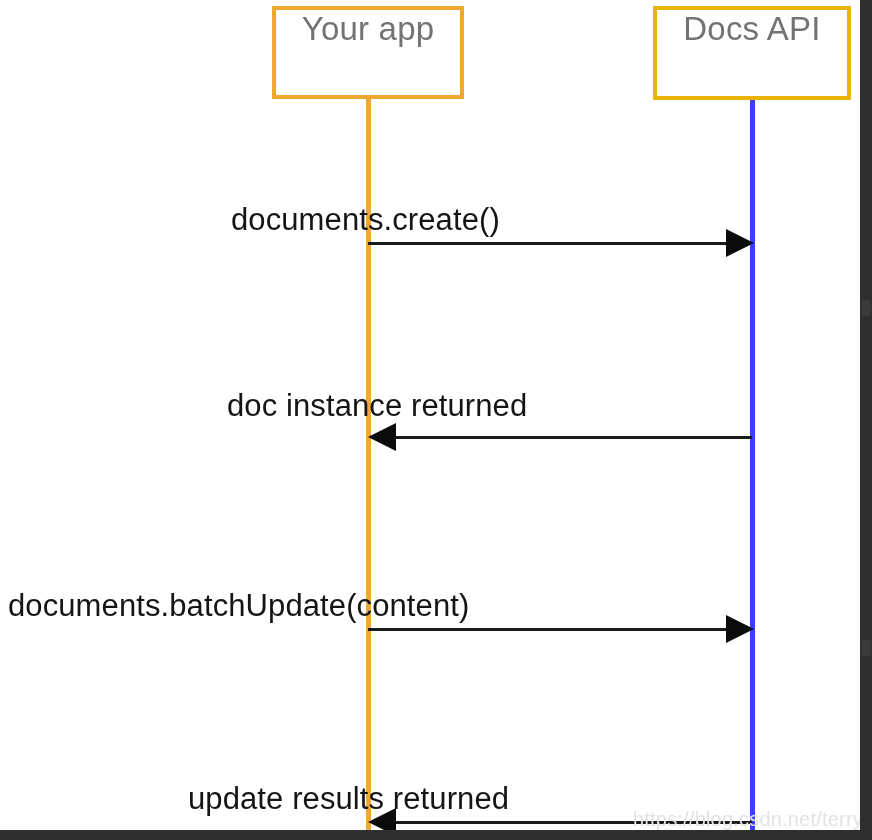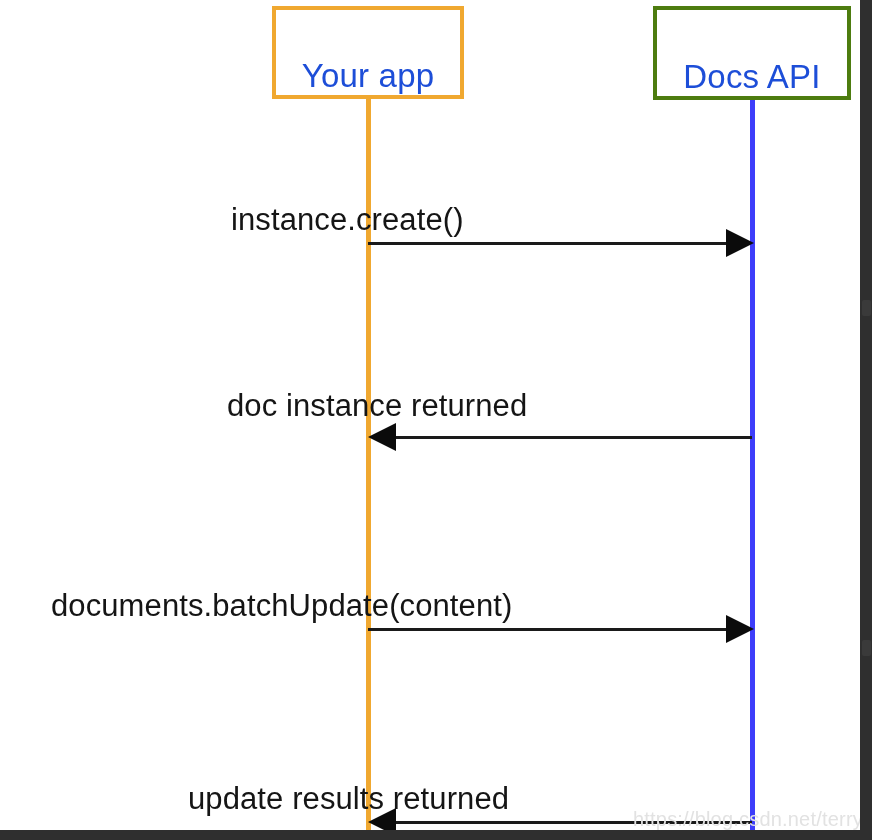--- a/index.html
+++ b/index.html
@@ -41,39 +41,39 @@
     background: #3a3a3a;
     border-radius: 2px;
   }
 
   
   .participant {
     position: absolute;
     box-sizing: border-box;
     background: #ffffff;
     display: flex;
-    align-items: flex-end;
+    align-items: flex-start;
     justify-content: center;
     font-size: 33px;
-    color: #1d4ed8;
+    color: #737373;
     letter-spacing: 0.2px;
   }
   .participant.app {
     left: 272px;
     top: 6px;
     width: 192px;
     height: 93px;
     border: 4px solid #f0a830;
   }
   .participant.api {
     left: 653px;
     top: 6px;
     width: 198px;
     height: 94px;
-    border: 4px solid #4d7c0f;
+    border: 4px solid #eab308;
   }
 
   
   .lifeline {
     position: absolute;
     width: 5px;
   }
   .lifeline.app {
     left: 366px;
     top: 99px;
@@ -136,29 +136,29 @@
     <span>Your app</span>
   </div>
 
   <div class="participant api">
     <span>Docs API</span>
   </div>
 
   <div class="lifeline app"></div>
   <div class="lifeline api"></div>
 
-  <div class="msg-label" style="left:231px; top:202px;">instance.create()</div>
+  <div class="msg-label" style="left:231px; top:202px;">documents.create()</div>
   <div class="msg-line" style="left:368px; top:242px; width:360px;"></div>
   <div class="arrow-head right" style="left:726px; top:229px;"></div>
 
   <div class="msg-label" style="left:227px; top:388px;">doc instance returned</div>
   <div class="msg-line" style="left:392px; top:436px; width:360px;"></div>
   <div class="arrow-head left" style="left:368px; top:423px;"></div>
 
-  <div class="msg-label" style="left:8px; top:588px;margin-left:43px;">documents.batchUpdate(content)</div>
+  <div class="msg-label" style="left:8px; top:588px;">documents.batchUpdate(content)</div>
   <div class="msg-line" style="left:368px; top:628px; width:360px;"></div>
   <div class="arrow-head right" style="left:726px; top:615px;"></div>
 
   <div class="msg-label" style="left:188px; top:781px;">update results returned</div>
   <div class="msg-line" style="left:392px; top:821px; width:360px;"></div>
   <div class="arrow-head left" style="left:368px; top:808px;"></div>
 
   <div class="watermark">https://blog.csdn.net/terrychinaz</div>
 
   <div class="chrome-right"></div>

